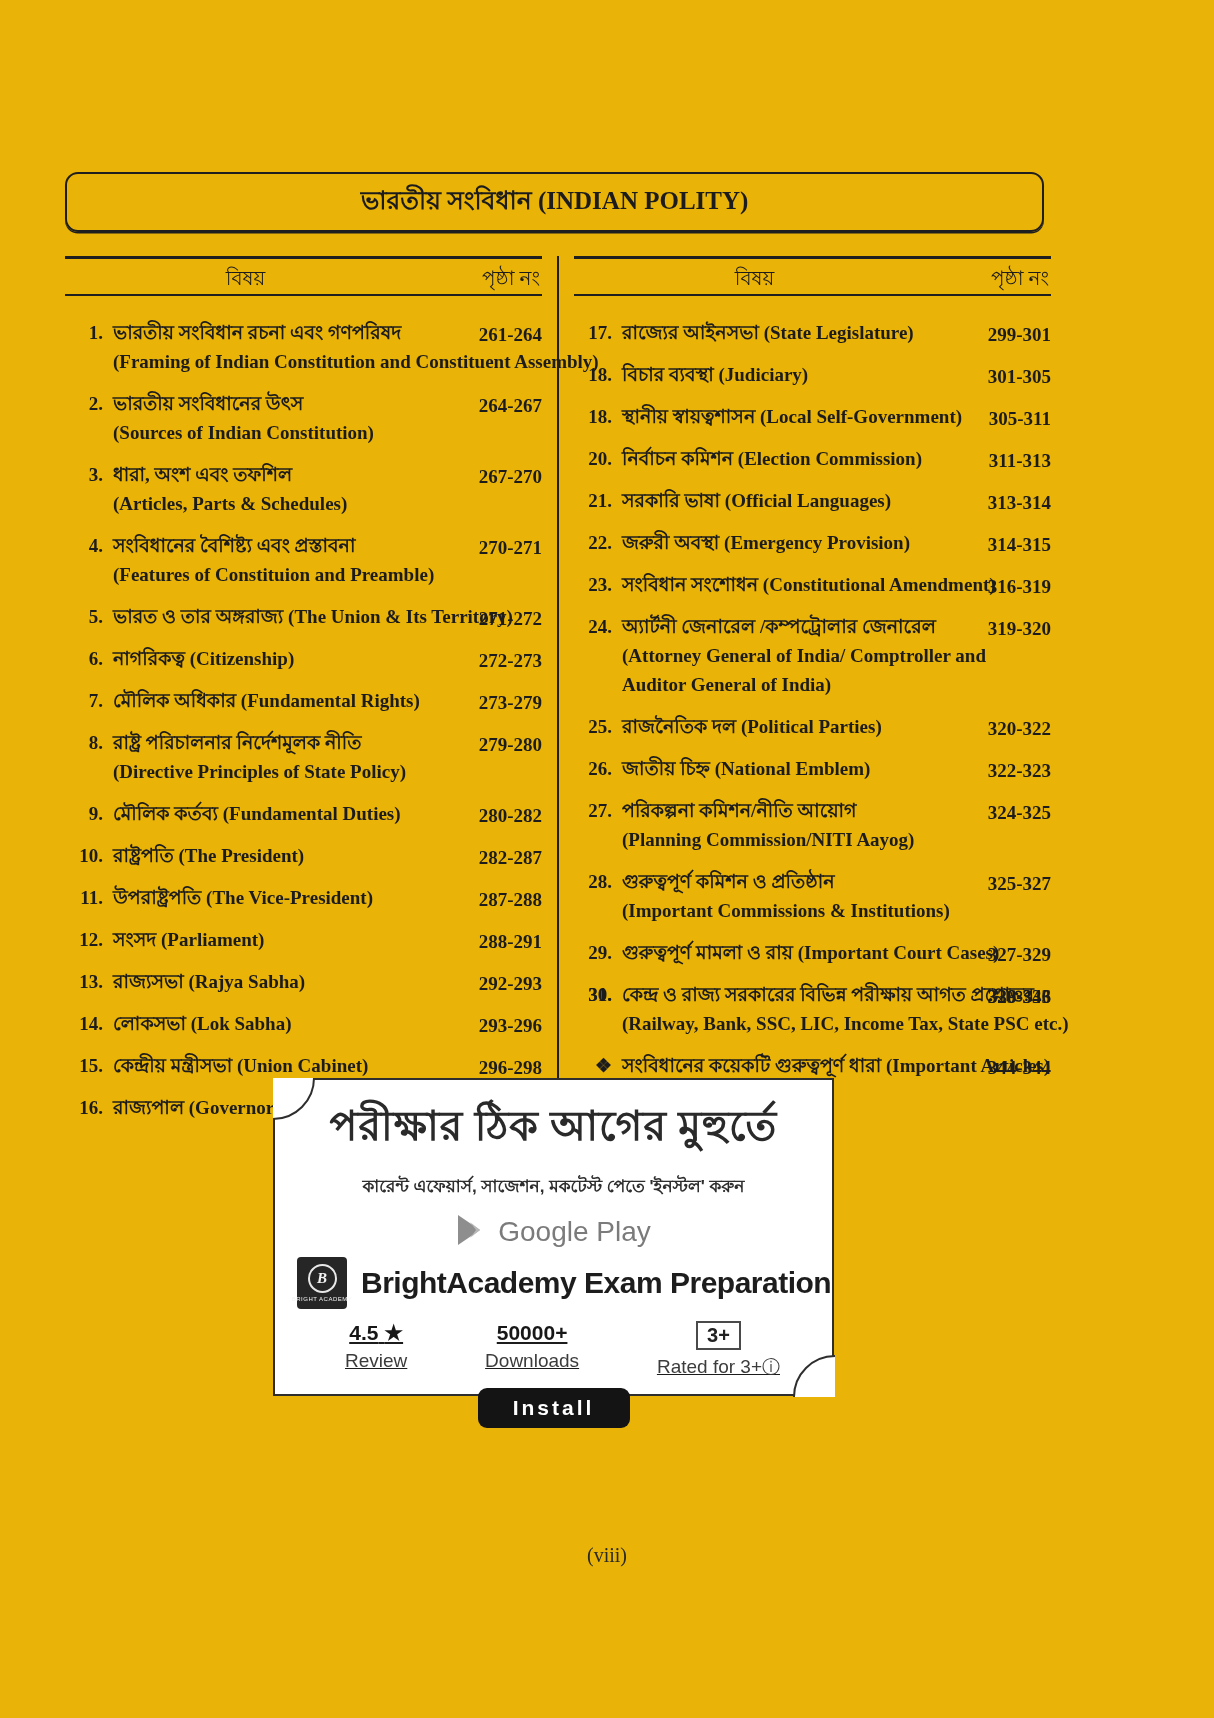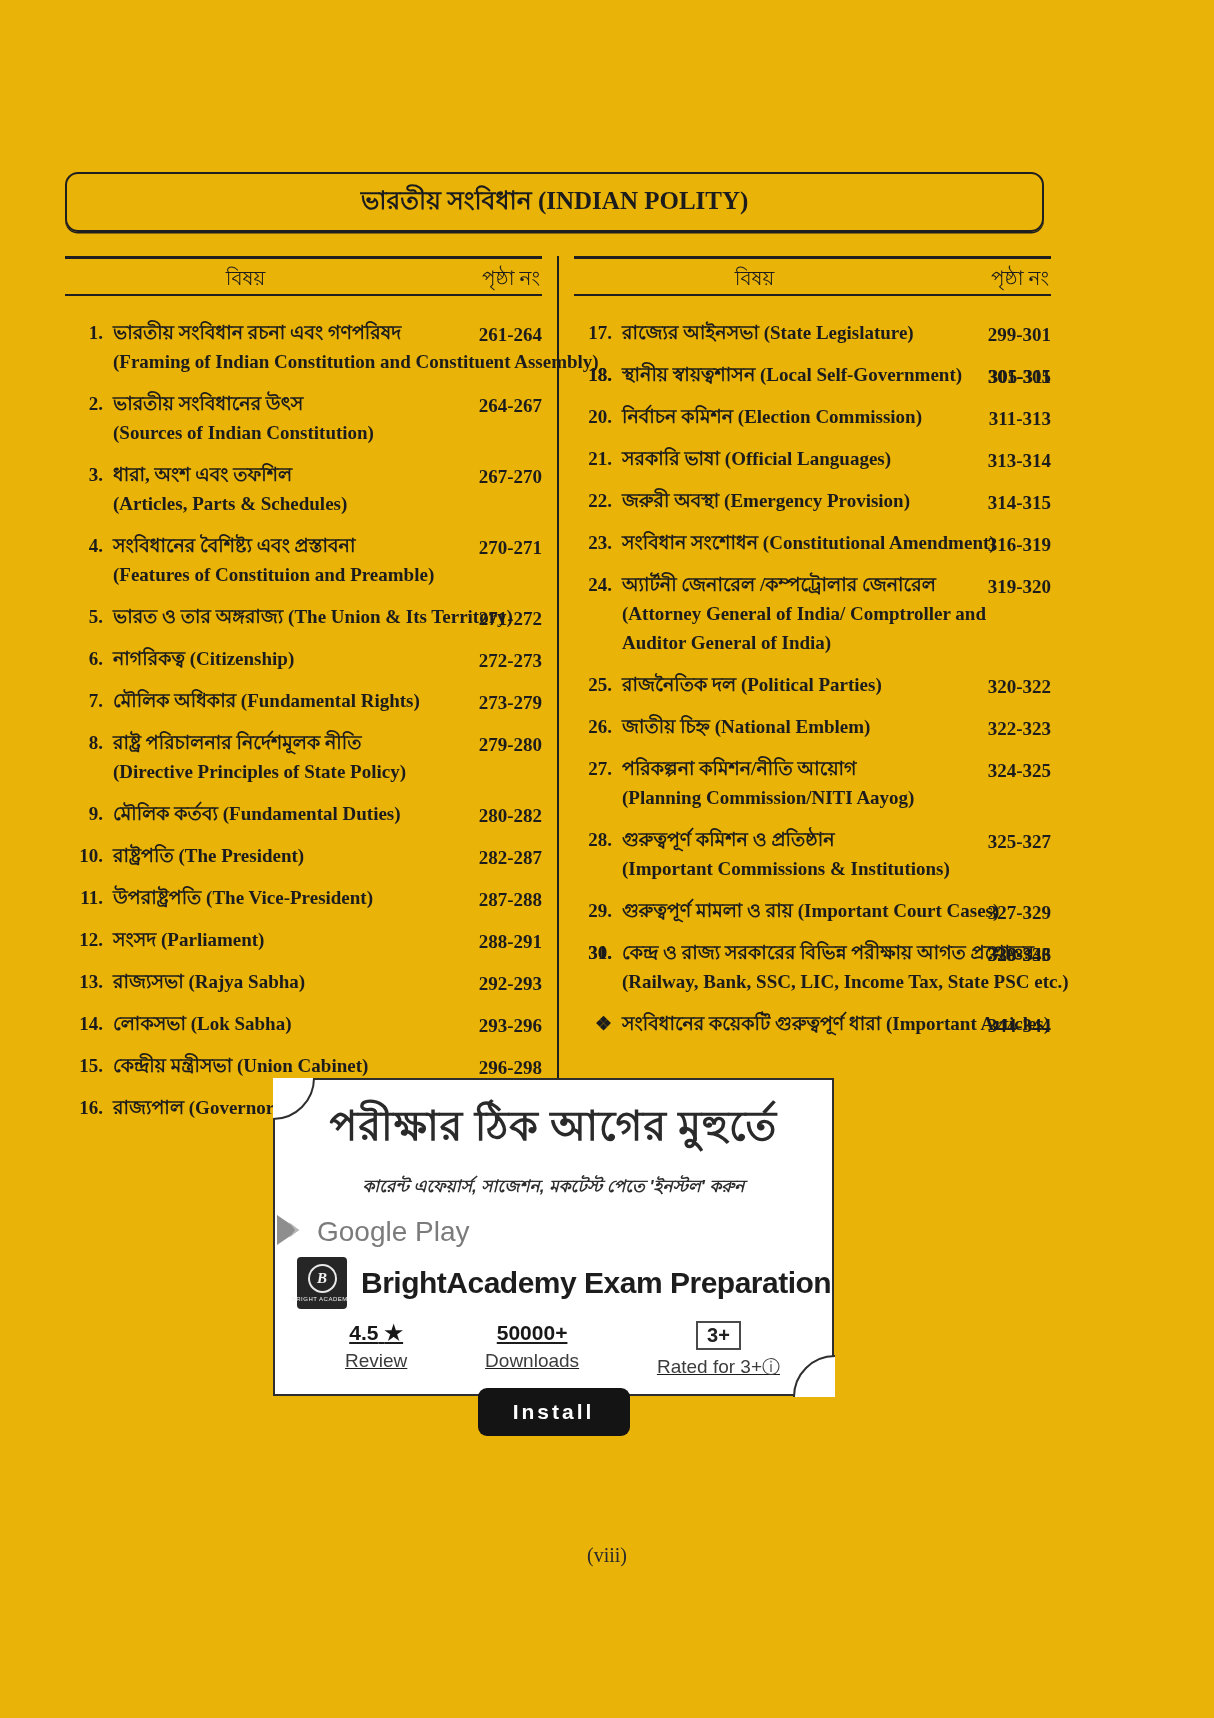--- a/index.html
+++ b/index.html
@@ -94,25 +94,25 @@
   }
 
   .ad-title {
     margin-top: 14px; text-align: center;
     font-family: "Liberation Serif", serif;
     font-size: 41px; font-weight: bold; color: #2a2a2a;
     letter-spacing: 1px;
   }
   .ad-sub {
     margin-top: 10px; text-align: center;
-    font-size: 17px; font-weight: bold; color: #2e2e2e; font-style: italic;
+    font-size: 17px; font-weight: bold; color: #2e2e2e;
   }
   .gplay-row {
     margin-top: 13px;
-    display: flex; align-items: center; justify-content: flex-start; gap: 12px;
+    display: flex; align-items: center; justify-content: center; gap: 12px;
   }
   .gplay-text { font-size: 28px; color: #7b7b7b; }
   .app-row {
     margin-top: 7px;
     display: flex; align-items: center; gap: 14px;
     padding-left: 22px;
   }
   .app-icon {
     width: 50px; height: 52px; background: #262626; border-radius: 4px;
     display: flex; flex-direction: column; align-items: center; justify-content: center;
@@ -137,21 +137,21 @@
   .stat-value { font-size: 21px; font-weight: bold; color: #171717; }
   .stat-label { font-size: 19px; color: #3c3c3c; margin-top: 5px; }
   .age-badge {
     display: inline-block; border: 2px solid #4a4a4a;
     padding: 1px 9px; font-size: 20px; font-weight: bold; color: #222;
   }
   .info-icon { font-size: 18px; }
 
   .install-btn {
     margin: 9px auto 0 auto;
-    width: 152px; height: 48px;
+    width: 152px; height: 40px;
     background: #141414; border-radius: 9px;
     display: flex; align-items: center; justify-content: center;
     color: #ffffff; font-size: 21px; font-weight: bold; letter-spacing: 3px;
     cursor: pointer;
   }
 
   .footer {
     position: absolute; left: 0; top: 1544px; width: 100%;
     text-align: center; font-size: 20px; color: #2a2a2a;
   }
@@ -303,20 +303,23 @@
       <div id="toc-right">
           <div class="toc-item">
             <span class="toc-num">17.</span>
             <div class="toc-body">
               <div class="toc-line">রাজ্যের আইনসভা (State Legislature)</div>
             </div>
             <span class="toc-pages">299-301</span>
           </div>
           <div class="toc-item">
             <span class="toc-num">18.</span>
+            <div class="toc-body">
+              <div class="toc-line">বিচার ব্যবস্থা (Judiciary)</div>
+            </div>
             <span class="toc-pages">301-305</span>
           </div>
           <div class="toc-item">
             <span class="toc-num">18.</span>
             <div class="toc-body">
               <div class="toc-line">স্থানীয় স্বায়ত্বশাসন (Local Self-Government)</div>
             </div>
             <span class="toc-pages">305-311</span>
           </div>
           <div class="toc-item">

